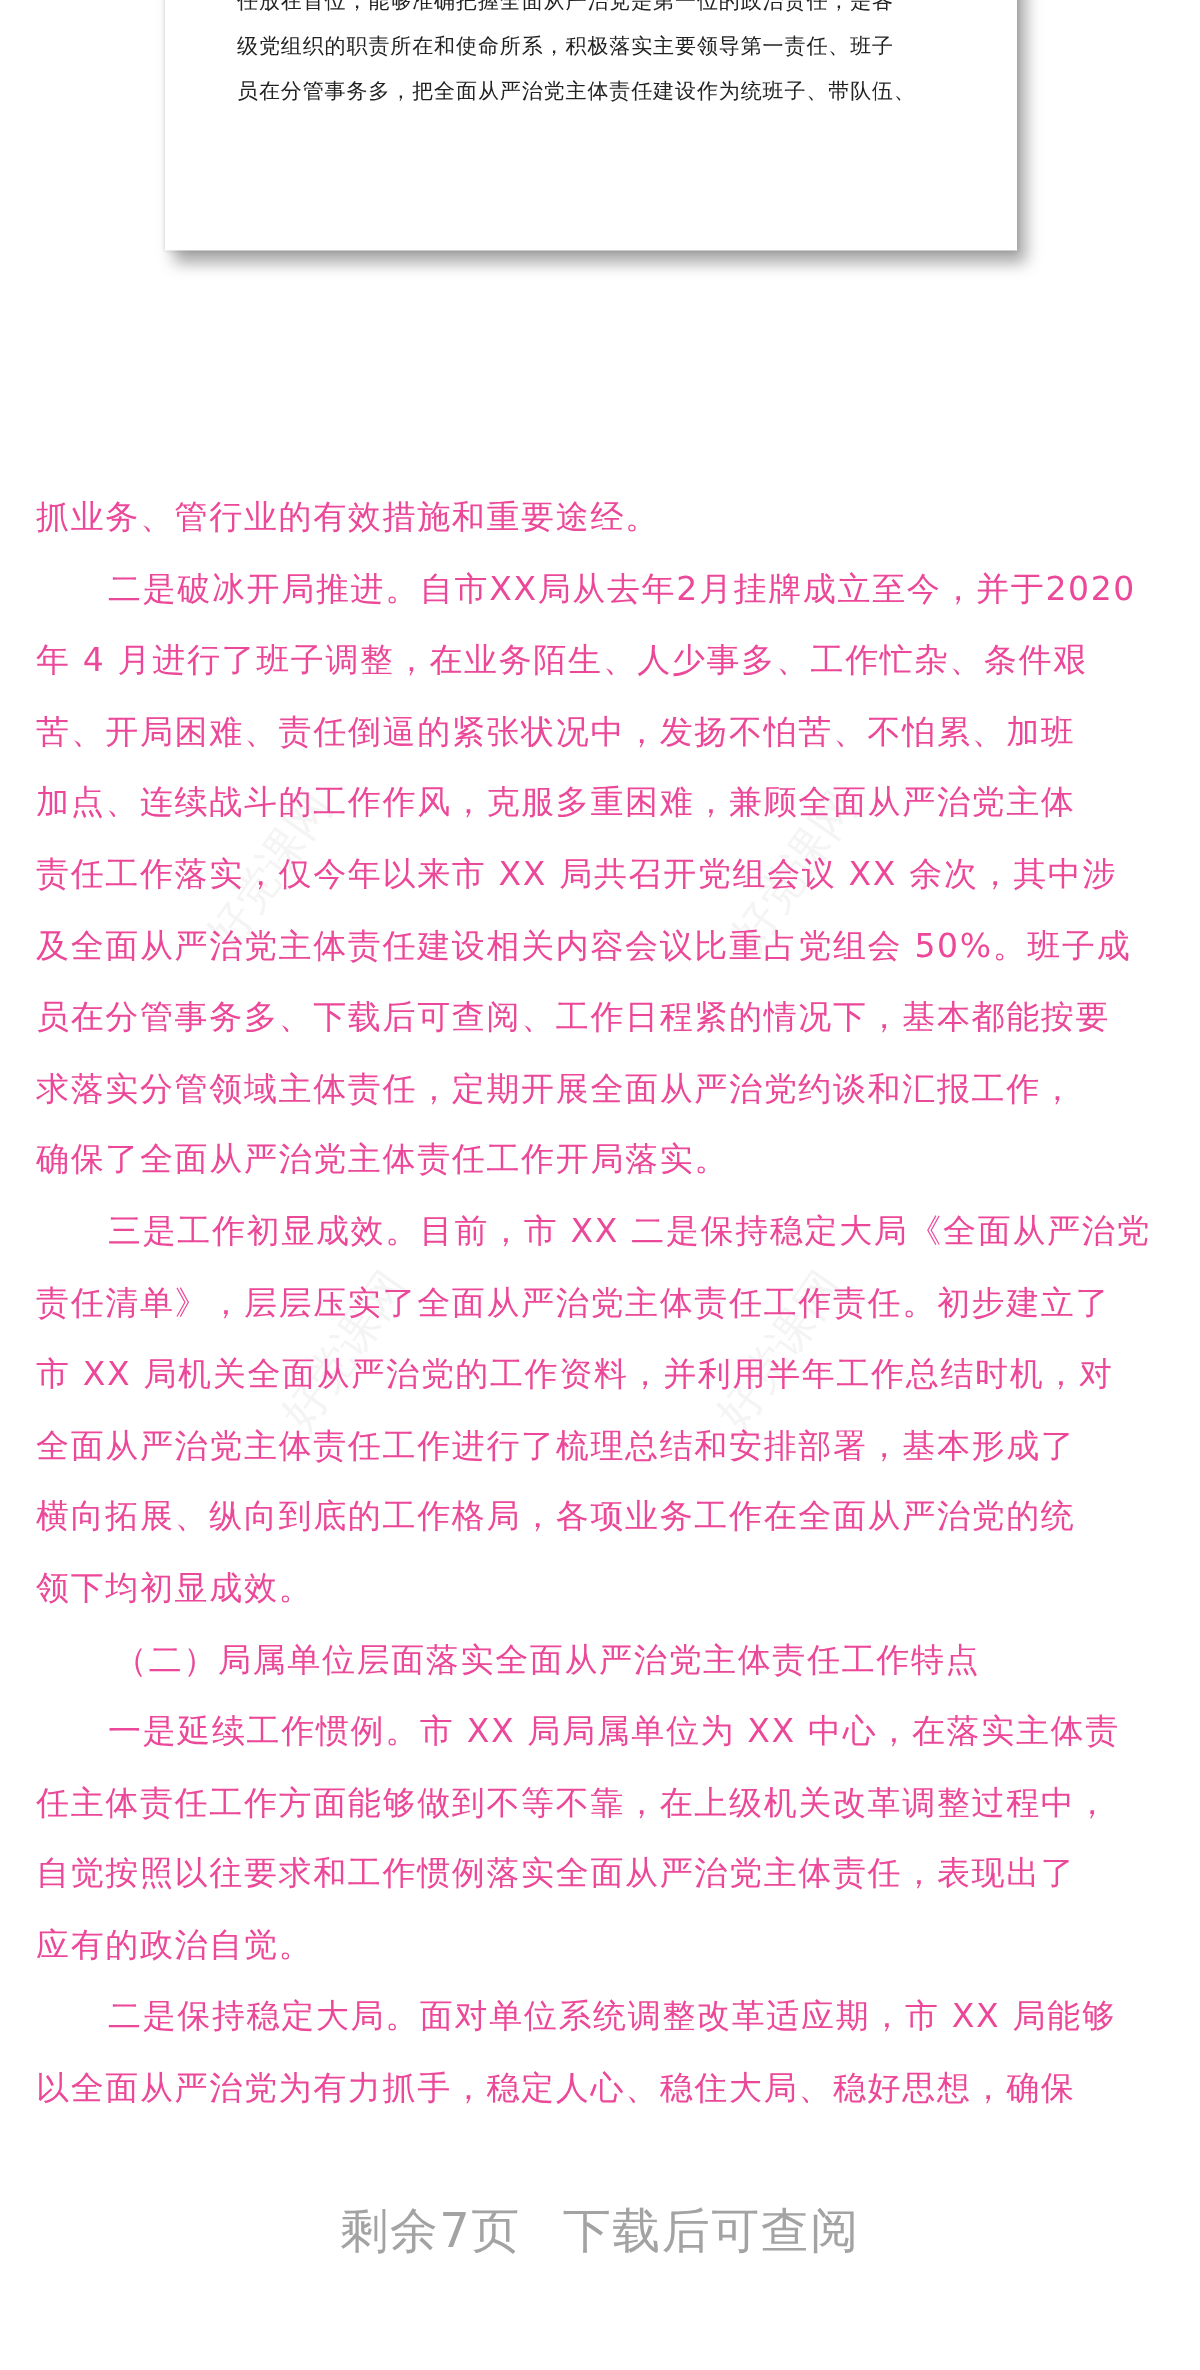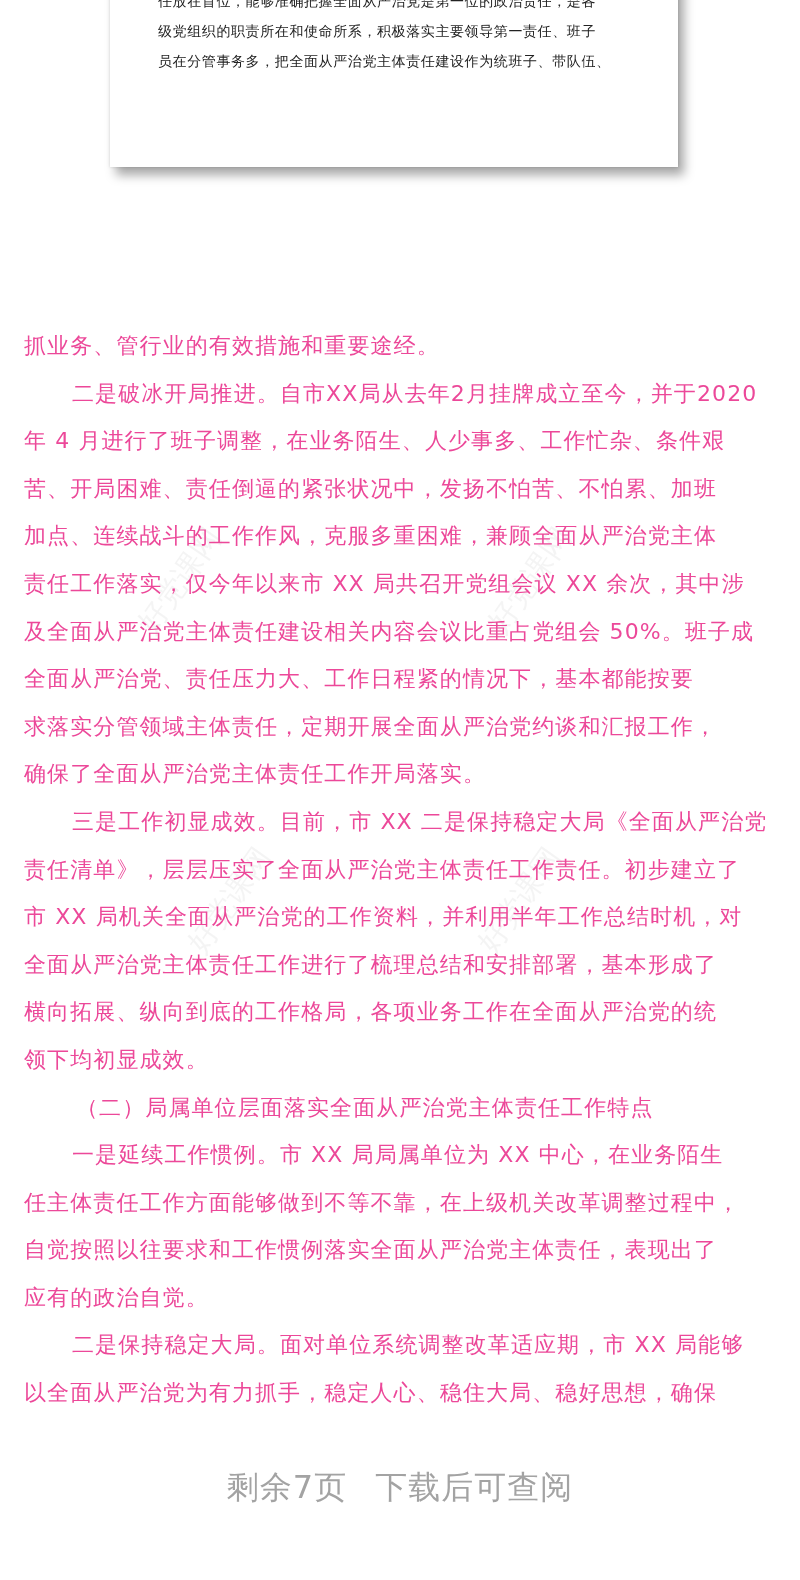--- a/index.html
+++ b/index.html
@@ -42,31 +42,31 @@
 <div class="watermark" style="left:460px; top:880px;">好党课网</div>
 
 <div class="body-text" id="doc-body">
     <div class="line">抓业务、管行业的有效措施和重要途经。</div>
     <div class="line indent">二是破冰开局推进。自市XX局从去年2月挂牌成立至今，并于2020</div>
     <div class="line">年 4 月进行了班子调整，在业务陌生、人少事多、工作忙杂、条件艰</div>
     <div class="line">苦、开局困难、责任倒逼的紧张状况中，发扬不怕苦、不怕累、加班</div>
     <div class="line">加点、连续战斗的工作作风，克服多重困难，兼顾全面从严治党主体</div>
     <div class="line">责任工作落实，仅今年以来市 XX 局共召开党组会议 XX 余次，其中涉</div>
     <div class="line">及全面从严治党主体责任建设相关内容会议比重占党组会 50%。班子成</div>
-    <div class="line">全面从严治党、责任压力大、工作日程紧的情况下，基本都能按要</div>
+    <div class="line">员在分管事务多、下载后可查阅、工作日程紧的情况下，基本都能按要</div>
     <div class="line">求落实分管领域主体责任，定期开展全面从严治党约谈和汇报工作，</div>
     <div class="line">确保了全面从严治党主体责任工作开局落实。</div>
     <div class="line indent">三是工作初显成效。目前，市 XX 二是保持稳定大局《全面从严治党</div>
     <div class="line">责任清单》，层层压实了全面从严治党主体责任工作责任。初步建立了</div>
     <div class="line">市 XX 局机关全面从严治党的工作资料，并利用半年工作总结时机，对</div>
     <div class="line">全面从严治党主体责任工作进行了梳理总结和安排部署，基本形成了</div>
     <div class="line">横向拓展、纵向到底的工作格局，各项业务工作在全面从严治党的统</div>
     <div class="line">领下均初显成效。</div>
     <div class="line heading">（二）局属单位层面落实全面从严治党主体责任工作特点</div>
-    <div class="line indent">一是延续工作惯例。市 XX 局局属单位为 XX 中心，在业务陌生</div>
+    <div class="line indent">一是延续工作惯例。市 XX 局局属单位为 XX 中心，在落实主体责</div>
     <div class="line">任主体责任工作方面能够做到不等不靠，在上级机关改革调整过程中，</div>
     <div class="line">自觉按照以往要求和工作惯例落实全面从严治党主体责任，表现出了</div>
     <div class="line">应有的政治自觉。</div>
     <div class="line indent">二是保持稳定大局。面对单位系统调整改革适应期，市 XX 局能够</div>
     <div class="line">以全面从严治党为有力抓手，稳定人心、稳住大局、稳好思想，确保</div>
   </div>
 
 <div class="footer">
   <span>剩余7页</span><span>下载后可查阅</span>
 </div>

